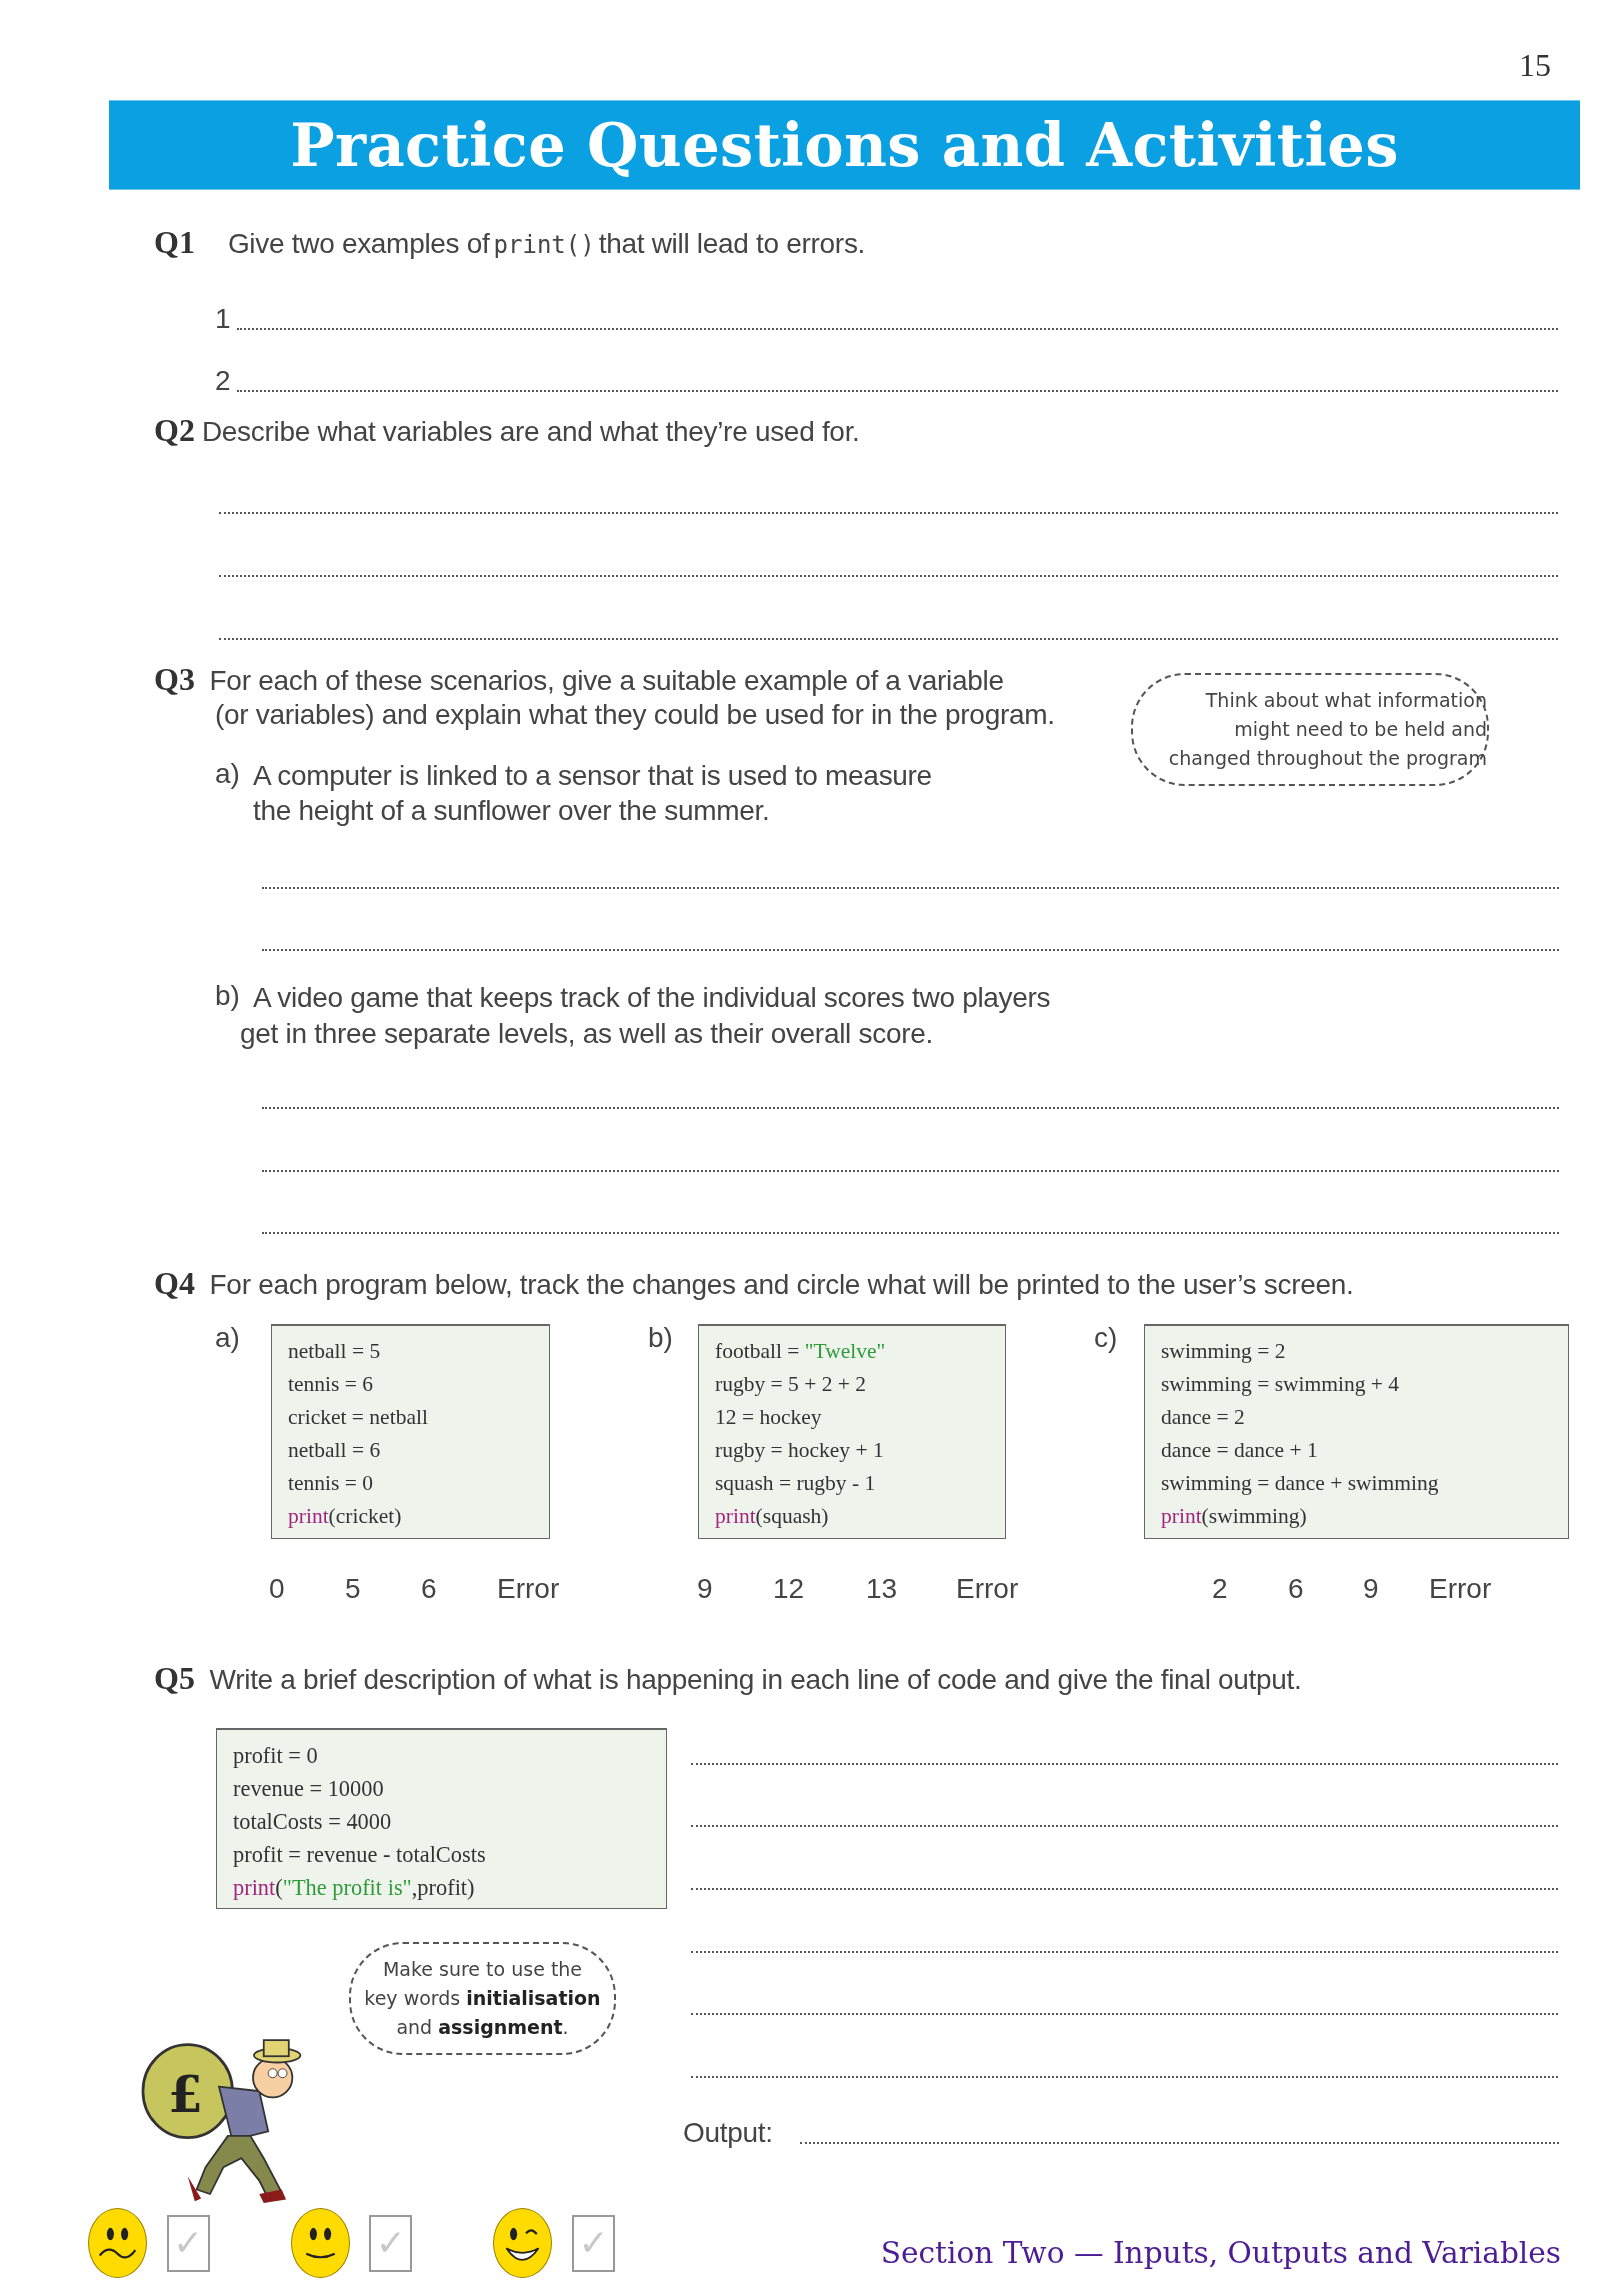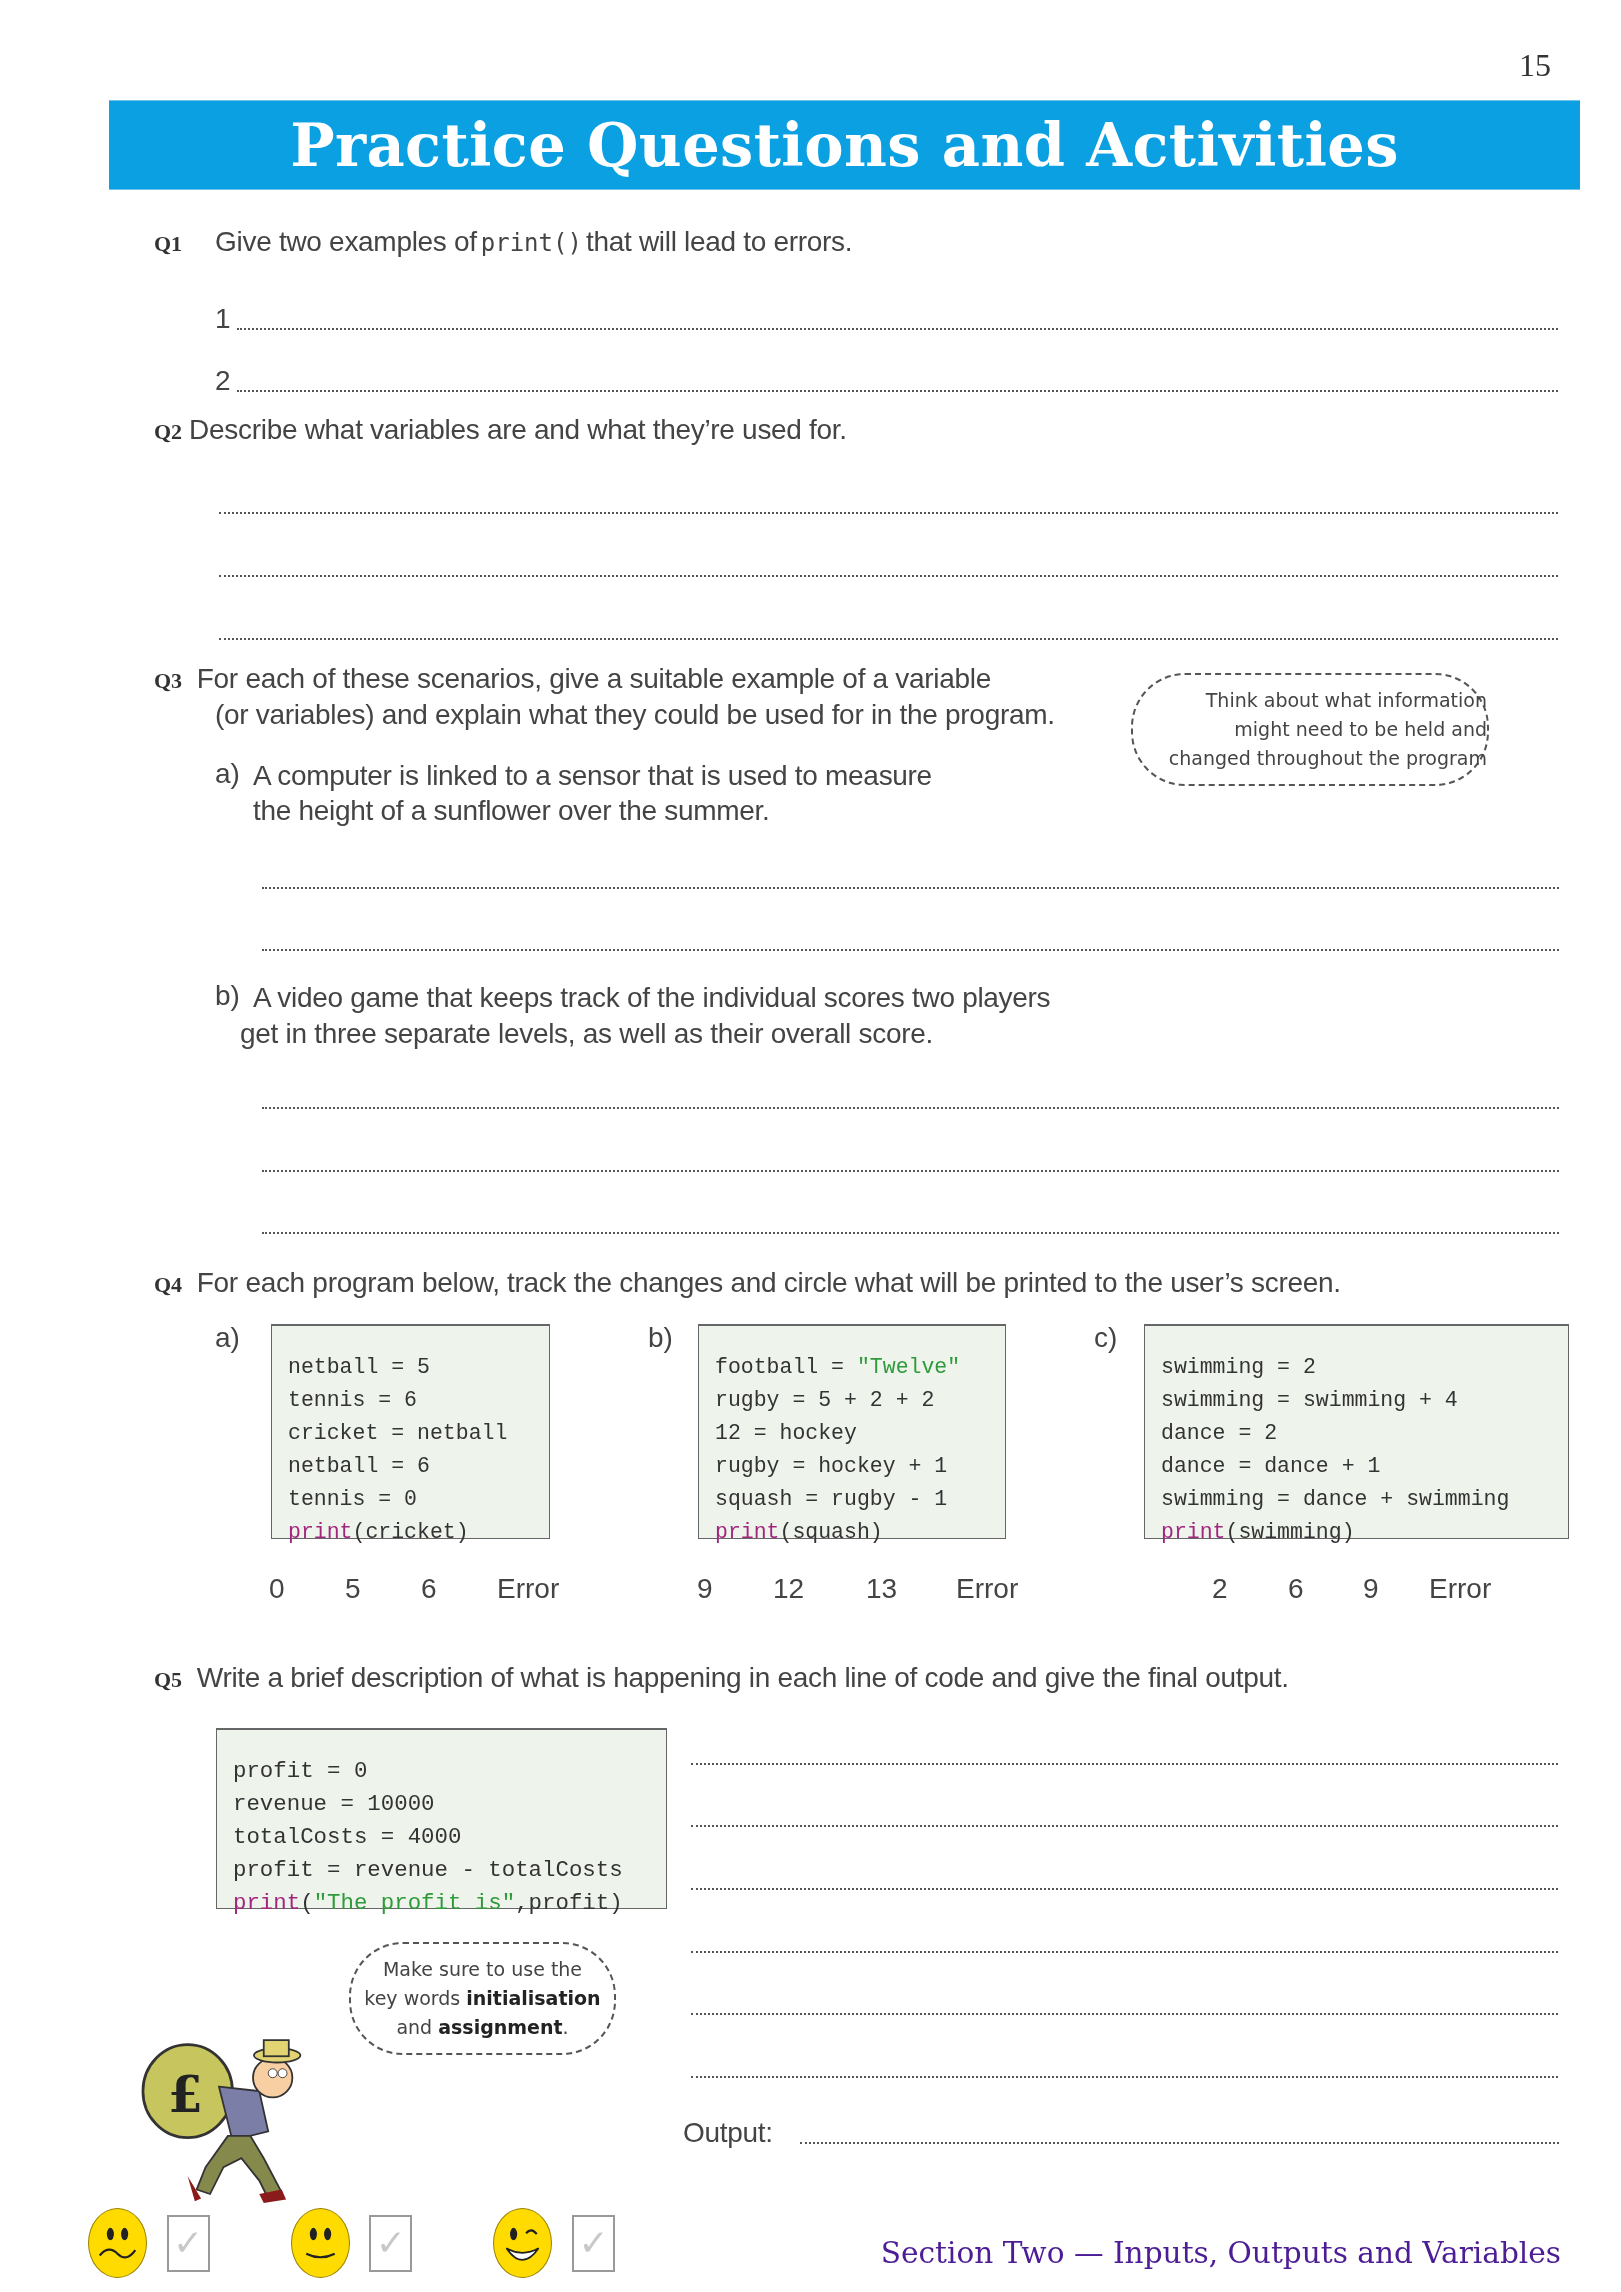--- a/index.html
+++ b/index.html
@@ -5,28 +5,28 @@
   html, body { margin: 0; padding: 0; background: #ffffff; }
   body { width: 1621px; height: 2293px; position: relative; overflow: hidden;
          font-family: "Liberation Sans", "DejaVu Sans", sans-serif; color: #333333; }
   .abs { position: absolute; }
   .page-number { right: 70px; top: 47px; font-family: "Liberation Serif", serif; font-size: 32px; color: #333; }
   .title-band { left: 109px; top: 100px; width: 1471px; height: 88px; background: #0aa0e2;
                 border-top: 1.8px solid #6fc4ee; border-bottom: 1.8px solid #6fc4ee;
                 display: flex; align-items: center; justify-content: center; }
   .title-band span { font-family: "DejaVu Serif", "Liberation Serif", serif; font-weight: bold;
                      font-size: 59px; color: #ffffff; letter-spacing: 0.4px; }
-  .qnum { font-family: "Liberation Serif", serif; font-weight: bold; font-size: 22px; color: #333; }
+  .qnum { font-family: "Liberation Serif", serif; font-weight: bold; font-size: 32px; color: #333; }
   .qtext { font-family: "Liberation Sans", sans-serif; font-size: 28px; color: #444; line-height: 36px;
            font-stretch: condensed; letter-spacing: -0.3px; }
   .mono { font-family: "DejaVu Sans Mono", "Liberation Mono", monospace; font-size: 24px; }
   .dots { border-bottom: 2.7px dotted #555; height: 0; }
   .line-label { font-size: 28px; color: #444; }
-  .codebox { background: #eef4ec; border: 1.8px solid #666; border-top-width: 2.7px; padding: 25px 16px;
-             font-family: Liberation Mono, monospace; font-size: 21.5px; color: #333;
+  .codebox { background: #eef4ec; border: 1.8px solid #666; border-top-width: 2.7px; padding: 9px 16px;
+             font-family: Liberation Serif, serif; font-size: 21.5px; color: #333;
              line-height: 33px; box-sizing: border-box; white-space: pre; }
   .kw { color: #a2267e; }
   .str { color: #2f9a3a; }
   .sub-label { font-size: 28px; color: #444; }
   .options { font-size: 28px; color: #444; display: flex; }
   .tipbox { border: 2.7px dashed #555; border-radius: 54px; text-align: center;
             font-family: "DejaVu Sans", sans-serif; color: #444; box-sizing: border-box;
             display: flex; flex-direction: column; justify-content: center; }
   .tipbox b { color: #222; }
   .footer { right: 60px; top: 2236px; font-family: "DejaVu Serif", "Liberation Serif", serif; font-size: 29.6px; color: #4c1d95; }

